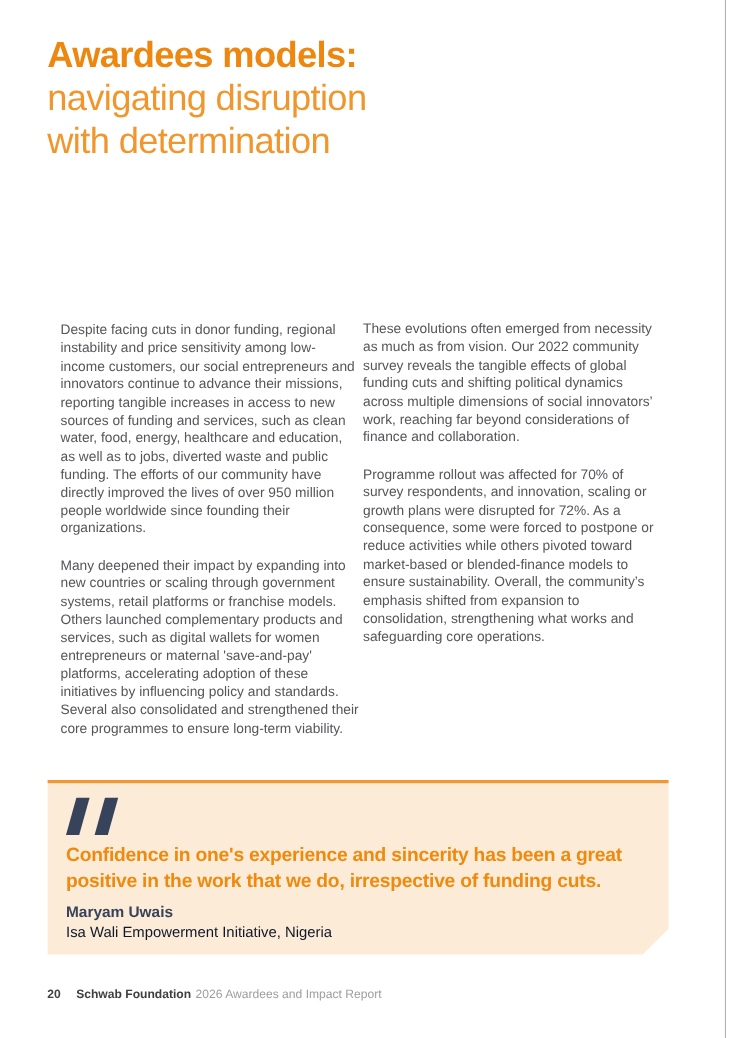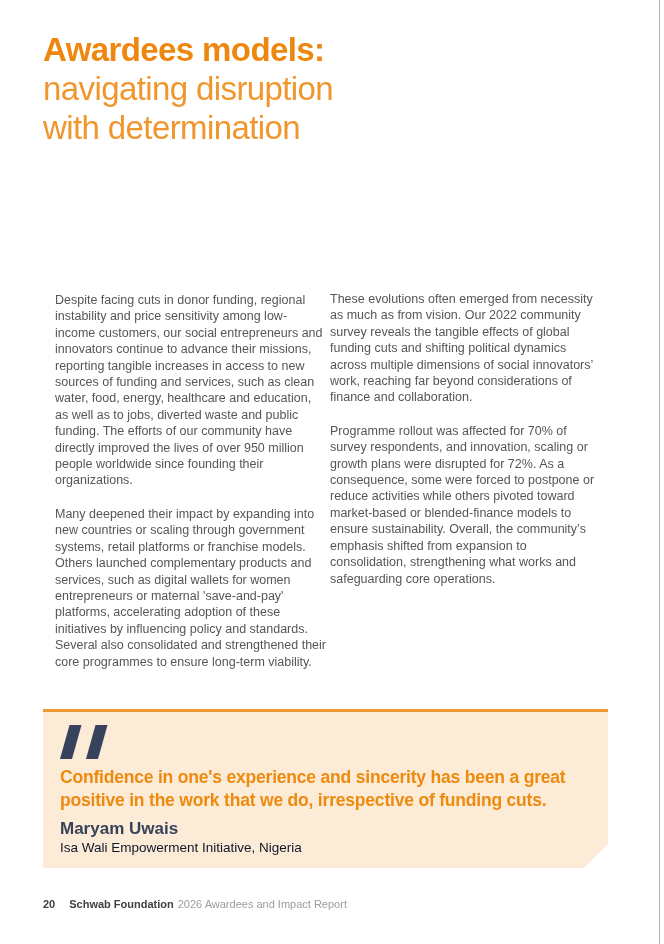--- a/index.html
+++ b/index.html
@@ -77,21 +77,21 @@
   .quote-icon svg path { fill:#36435a; }
   .quote-text {
     position:absolute; left:17px; top:54px;
     width:528px;
     font-size:17.5px; line-height:23px;
     font-weight:bold; color:#ee8a0e;
     letter-spacing:-0.2px;
   }
   .quote-author {
     position:absolute; left:17px; top:108px;
-    font-size:17px; line-height:18px;
+    font-size:14px; line-height:18px;
     font-weight:bold; color:#36435a;
   }
   .quote-org {
     position:absolute; left:17px; top:127px;
     font-size:13.5px; line-height:18px;
     color:#0f172a;
   }
 
   
   .footer {

